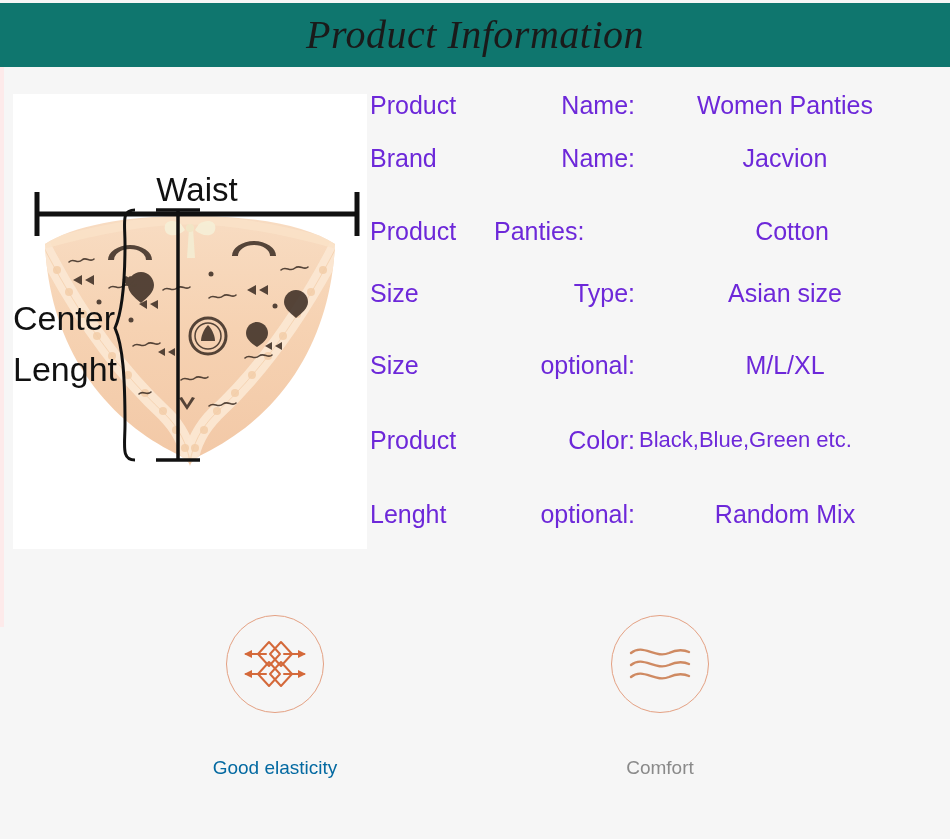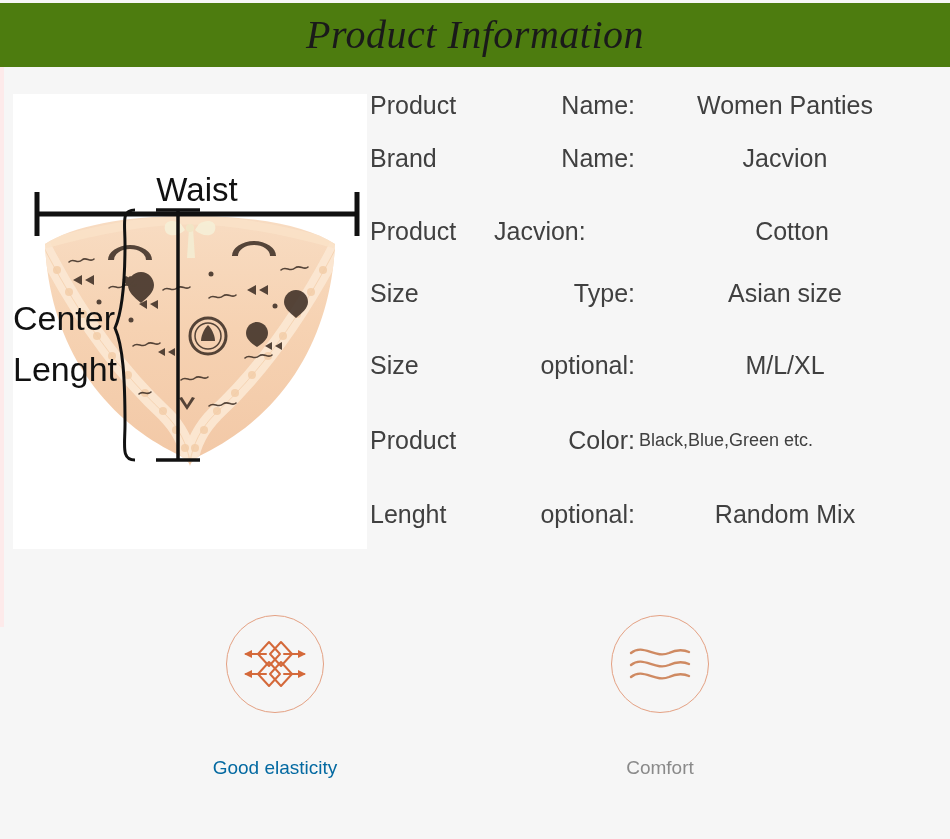--- a/index.html
+++ b/index.html
@@ -33,21 +33,21 @@
     background: #fdeaea;
   }
 
   
   .banner {
     position: absolute;
     left: 0;
     top: 3px;
     width: 950px;
     height: 64px;
-    background: #4d7c0f;
+    background: #0f766e;
     display: flex;
     align-items: center;
     justify-content: center;
   }
   .banner-title {
     font-family: "Liberation Serif", "DejaVu Serif", serif;
     font-style: italic;
     font-size: 40px;
     color: #1a1a1a;
     letter-spacing: 0.5px;
@@ -77,21 +77,21 @@
     width: 576px;
     height: 470px;
   }
   .spec-row {
     position: absolute;
     left: 0;
     width: 576px;
     height: 34px;
     display: flex;
     align-items: center;
-    color: #404040;
+    color: #6d28d9;
     white-space: nowrap;
   }
   .spec-key1 {
     display: block;
     text-align: left;
   }
   .spec-key2 {
     display: block;
     text-align: right;
   }
@@ -105,21 +105,21 @@
   .r2 { top: 126px; }
   .r3 { top: 188px; }
   .r4 { top: 260px; }
   .r5 { top: 335px; }
   .r6 { top: 409px; }
 
   .spec-row .spec-key1 { width: 120px; font-size: 25px; }
   .spec-row .spec-key2 { width: 145px; font-size: 25px; }
   .spec-row .spec-val  { width: 300px; font-size: 25px; }
 
-  .row-color .spec-val { font-size: 18px; text-align: left; padding-left: 4px; }
+  .row-color .spec-val { font-size: 22px; text-align: left; padding-left: 4px; }
   .row-material .spec-key2 { width: 148px; text-align: left; padding-left: 4px; }
 
   
   .features {
     position: absolute;
     left: 175px;
     top: 615px;
     width: 600px;
     height: 185px;
   }
@@ -321,21 +321,21 @@
     </div>
 
     <div class="spec-row r1">
       <span class="spec-key1">Brand</span>
       <span class="spec-key2">Name:</span>
       <span class="spec-val">Jacvion</span>
     </div>
 
     <div class="spec-row r2 row-material">
       <span class="spec-key1">Product</span>
-      <span class="spec-key2">Jacvion:</span>
+      <span class="spec-key2">Panties:</span>
       <span class="spec-val">Cotton</span>
     </div>
 
     <div class="spec-row r3">
       <span class="spec-key1">Size</span>
       <span class="spec-key2">Type:</span>
       <span class="spec-val">Asian size</span>
     </div>
 
     <div class="spec-row r4">

